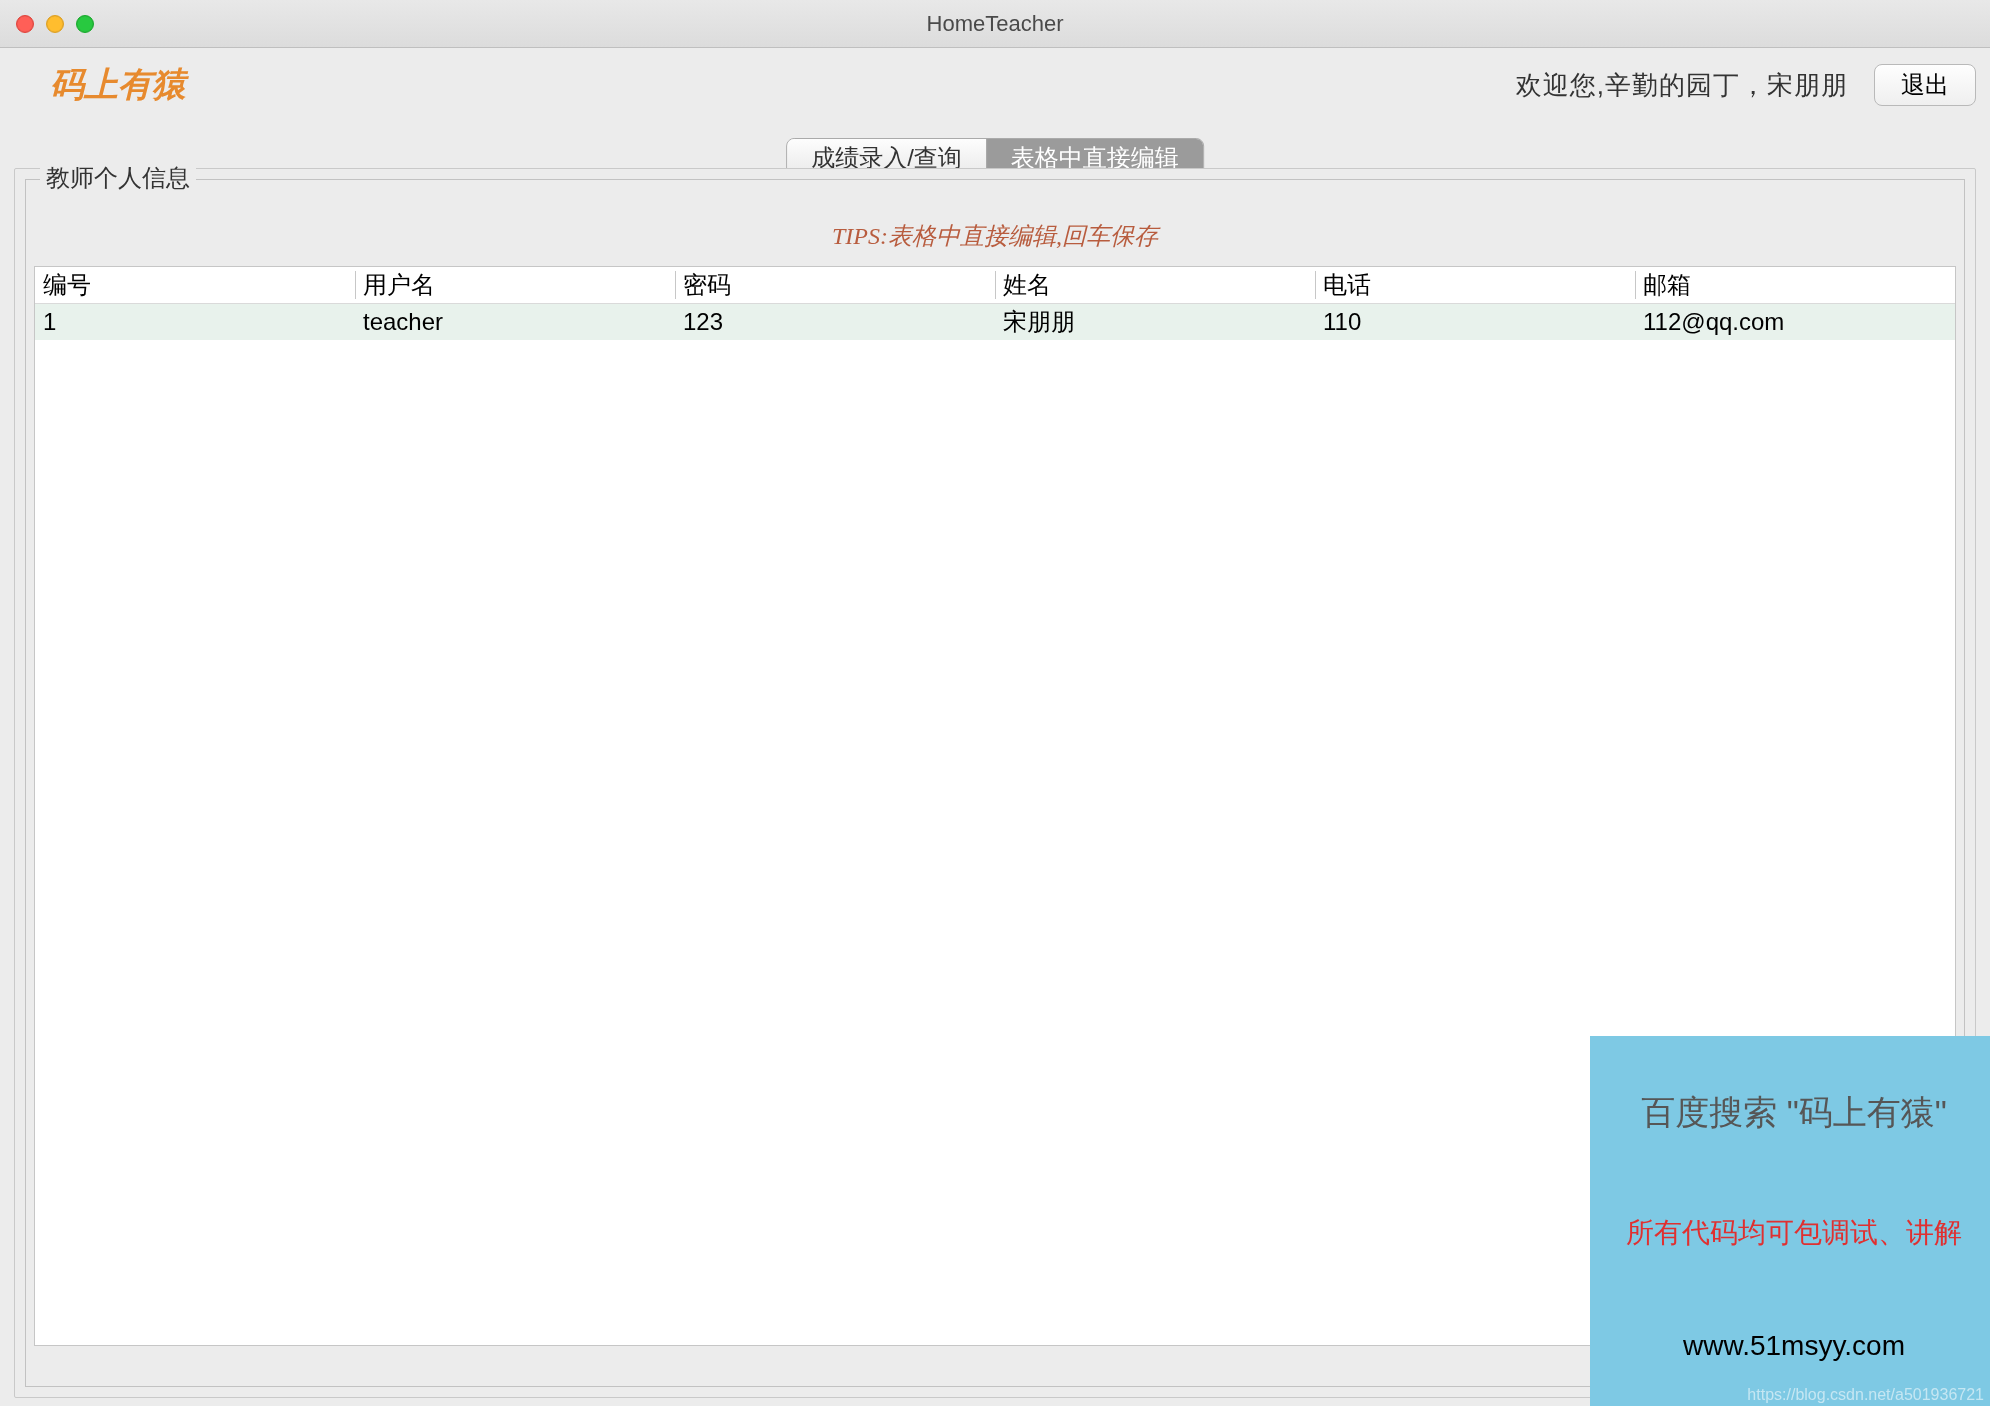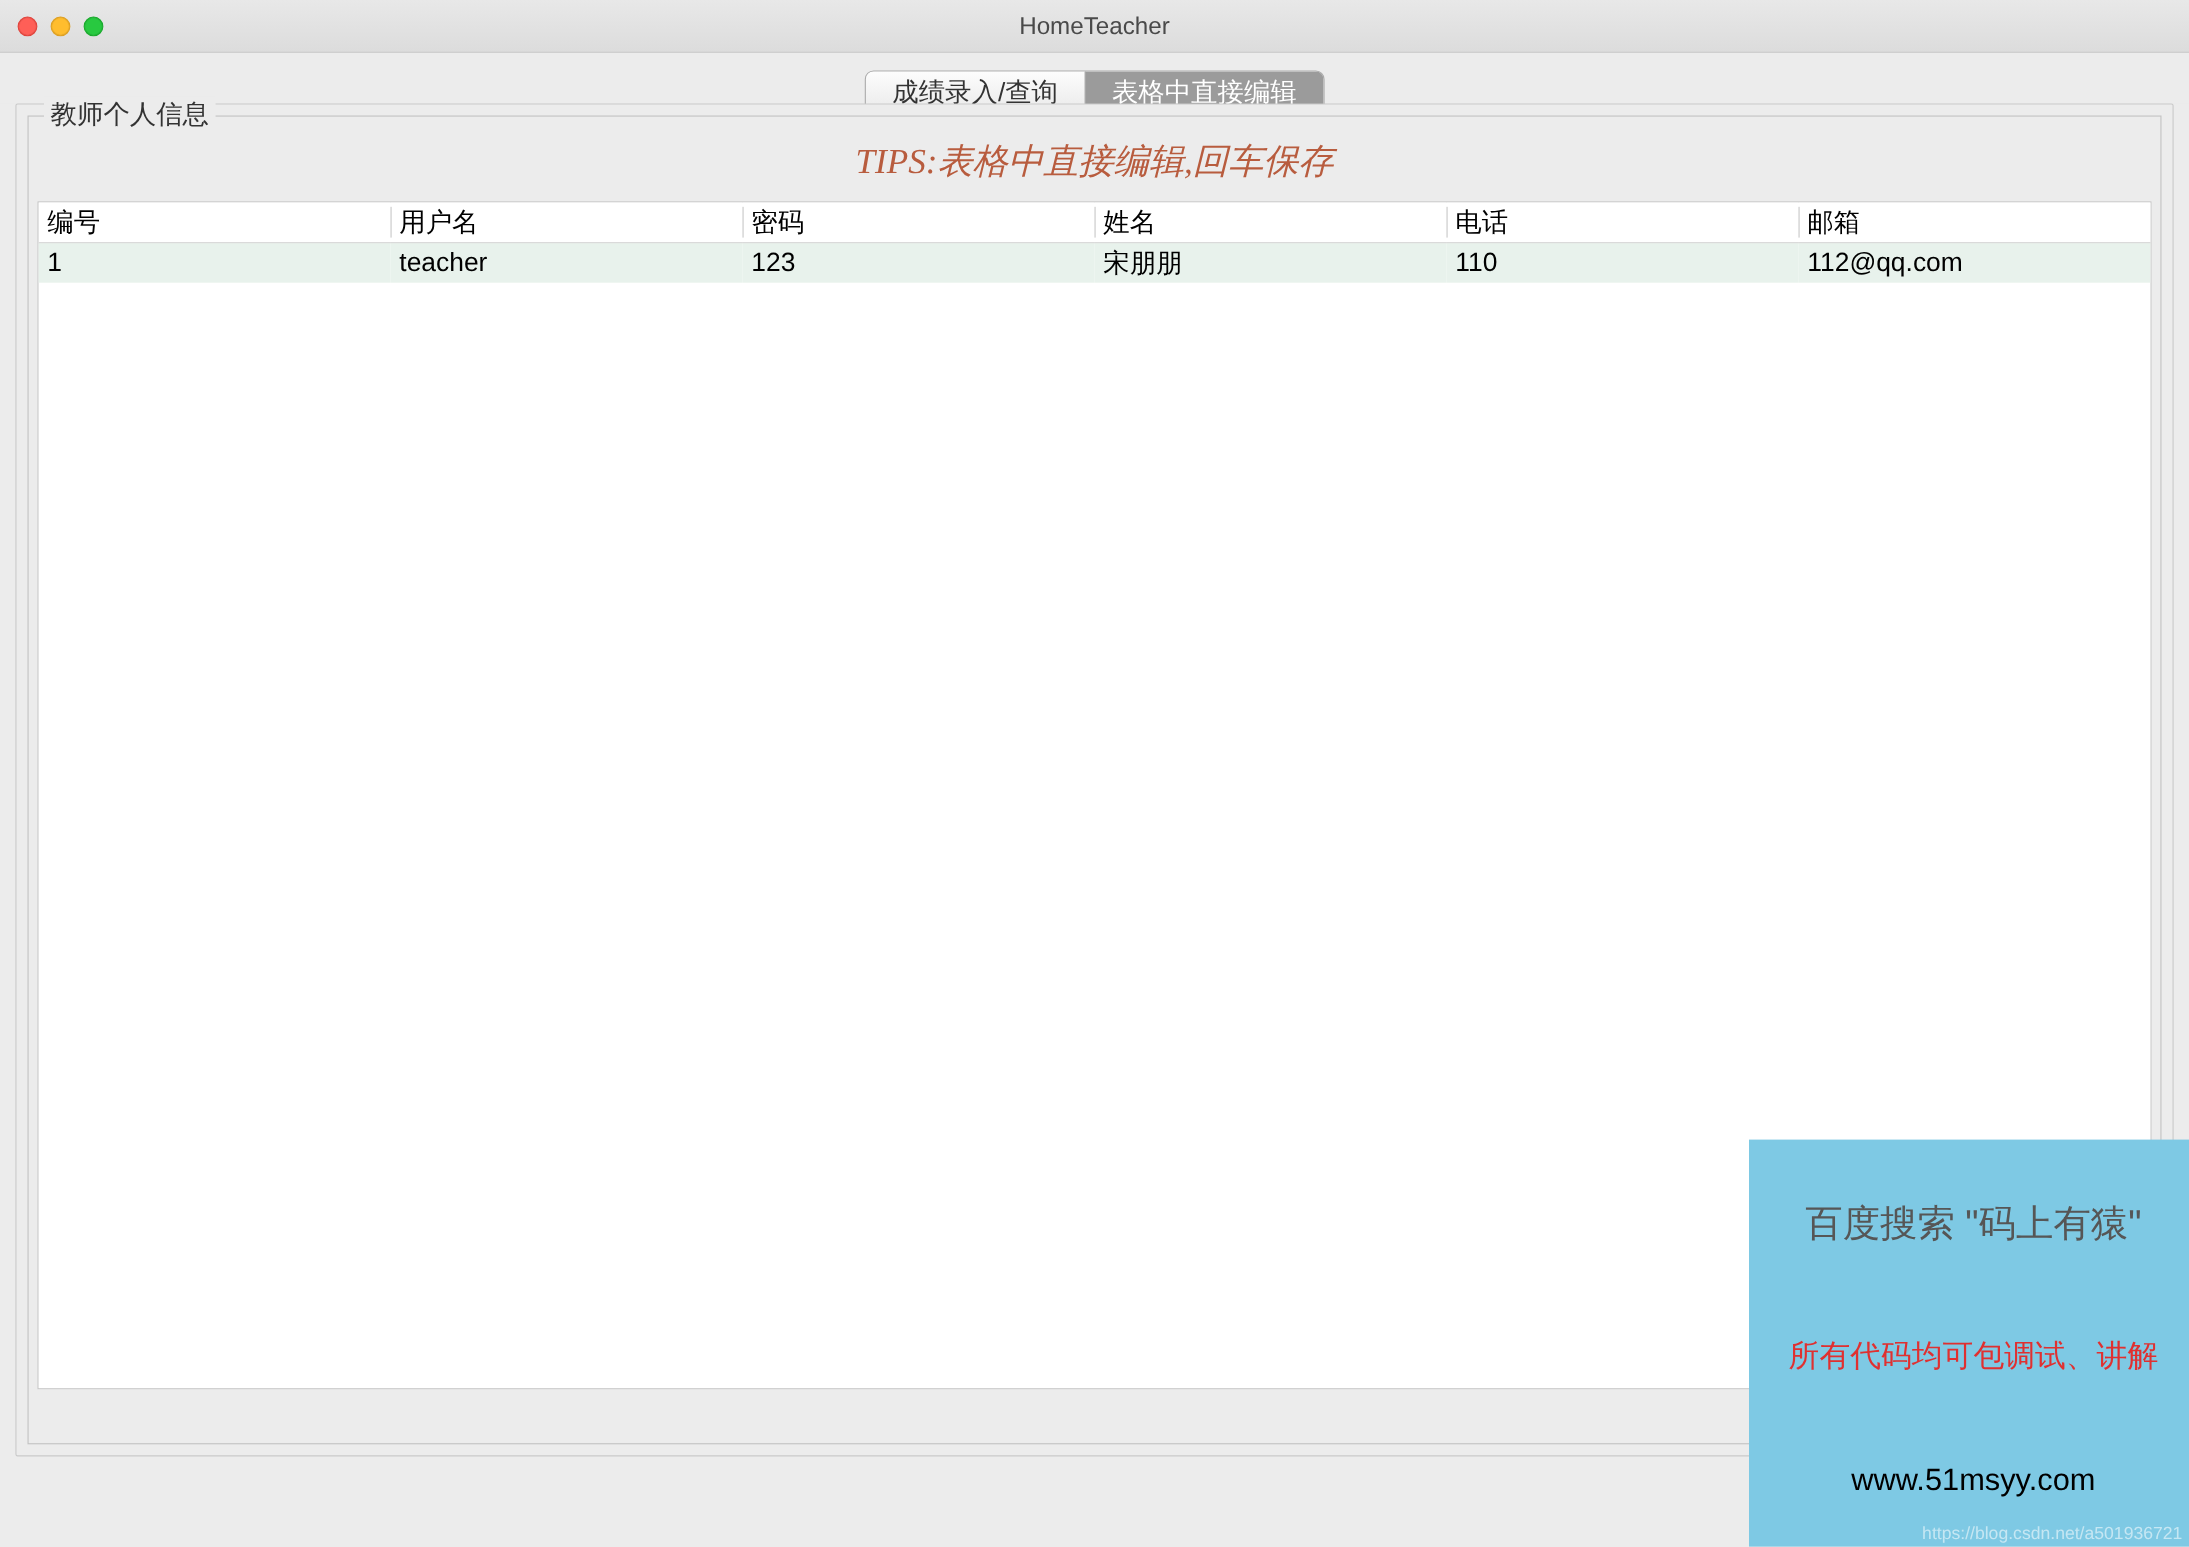--- a/index.html
+++ b/index.html
@@ -121,24 +121,24 @@
     top: -18px;
     left: 14px;
     background: #ececec;
     padding: 0 6px;
     font-size: 24px;
     color: #333;
   }
 
   .tips {
     text-align: center;
-    margin-top: 19px;
+    margin-top: 40px;
     font-family: "Times New Roman","KaiTi","STKaiti",serif;
     font-style: italic;
-    font-size: 32px;
+    font-size: 24px;
     color: #b85c3e;
   }
 
   .grid {
     margin: 14px 8px 0 8px;
     background: #fff;
     border: 1px solid #c6c6c6;
     height: 1080px;
     overflow: hidden;
   }
@@ -190,20 +190,25 @@
 
   <div class="titlebar">
     <div class="traffic-lights">
       <div class="tl red"></div>
       <div class="tl yellow"></div>
       <div class="tl green"></div>
     </div>
     <div class="title">HomeTeacher</div>
   </div>
 
+  <div class="headerbar">
+    <div class="brand">码上有猿</div>
+    <div class="welcome">欢迎您,辛勤的园丁，宋朋朋</div>
+    <button class="logout-btn">退出</button>
+  </div>
 
   <div class="tabs-row">
     <div class="tabs">
       <div class="tab">成绩录入/查询</div>
       <div class="tab active">表格中直接编辑</div>
     </div>
   </div>
 
   <div class="client">
     <div class="fieldset">

